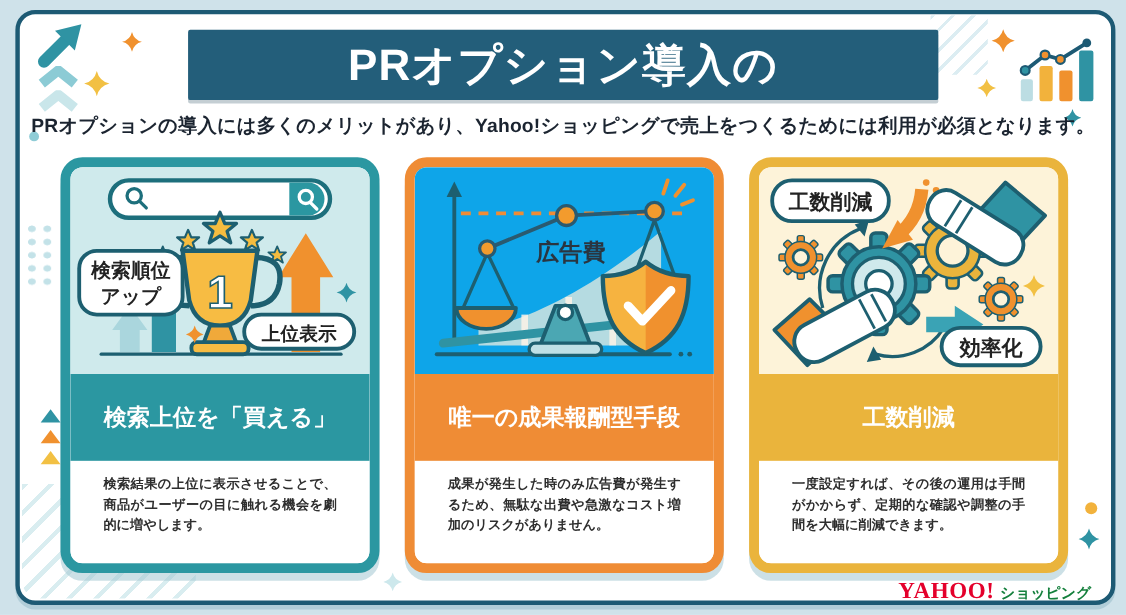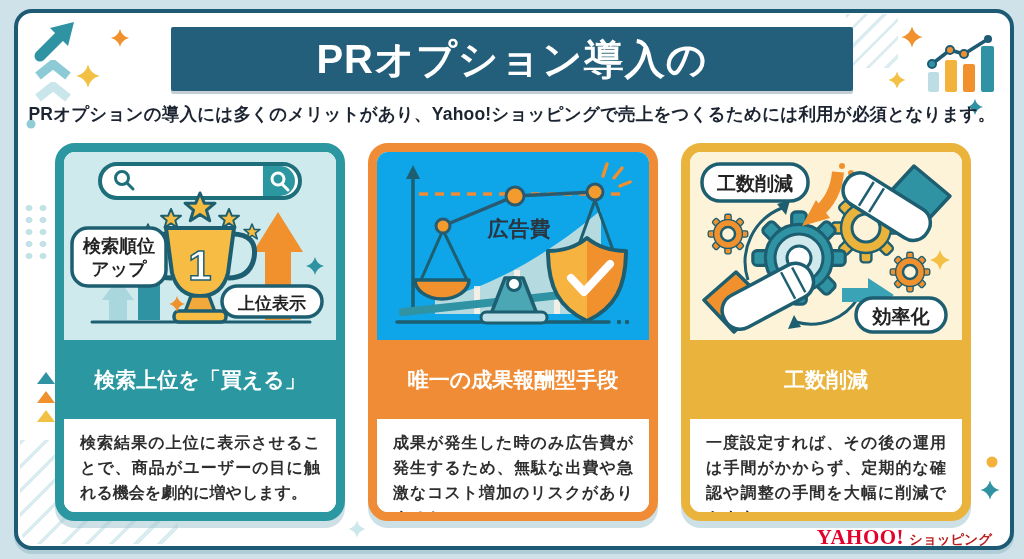--- a/index.html
+++ b/index.html
@@ -34,26 +34,26 @@
   .card.c1 .card-title{background:#2b97a1;}
   .card.c2{border-color:#ef8c35;} .card.c2 .card-illus{background:#0ea5e9;}
   .card.c2 .card-title{background:#ef8c35;}
   .card.c3{border-color:#eab43c;} .card.c3 .card-illus{background:#fdf3d9;}
   .card.c3 .card-title{background:#eab43c;}
   .card-illus{height:188px;flex:none;}
   .card-illus svg{display:block;width:100%;height:100%;}
   .card-title{flex:none;min-height:79px;box-sizing:border-box;color:#fff;
       display:flex;flex-direction:column;justify-content:center;
       font-size:21px;font-weight:800;line-height:1.33;text-align:center;padding:6px 4px;}
-  .card-desc{flex:1;background:#fff;padding:12px 16px 10px;font-size:16px;
+  .card-desc{flex:1;background:#fff;padding:12px 30px 10px;font-size:12px;
       font-weight:700;color:#2e2e2e;line-height:1.56;text-align:justify;}
   .logo{position:absolute;right:32px;top:525px;display:flex;align-items:baseline;gap:5px;}
   .logo .yh{font-family:"Liberation Serif","DejaVu Serif",serif;font-weight:800;
       font-size:21px;color:#e4002b;letter-spacing:.5px;}
-  .logo .shp{font-size:13.5px;font-weight:800;color:#b91c1c;text-align:right;}
+  .logo .shp{font-size:13.5px;font-weight:800;color:#15803d;text-align:right;}
   svg text{font-family:"Liberation Sans","DejaVu Sans",sans-serif;font-weight:bold;}
 </style>
 </head>
 <body>
 
 <div class="stage">
   <div class="panel"></div>
 
   <svg width="0" height="0" style="position:absolute">
     <defs>

